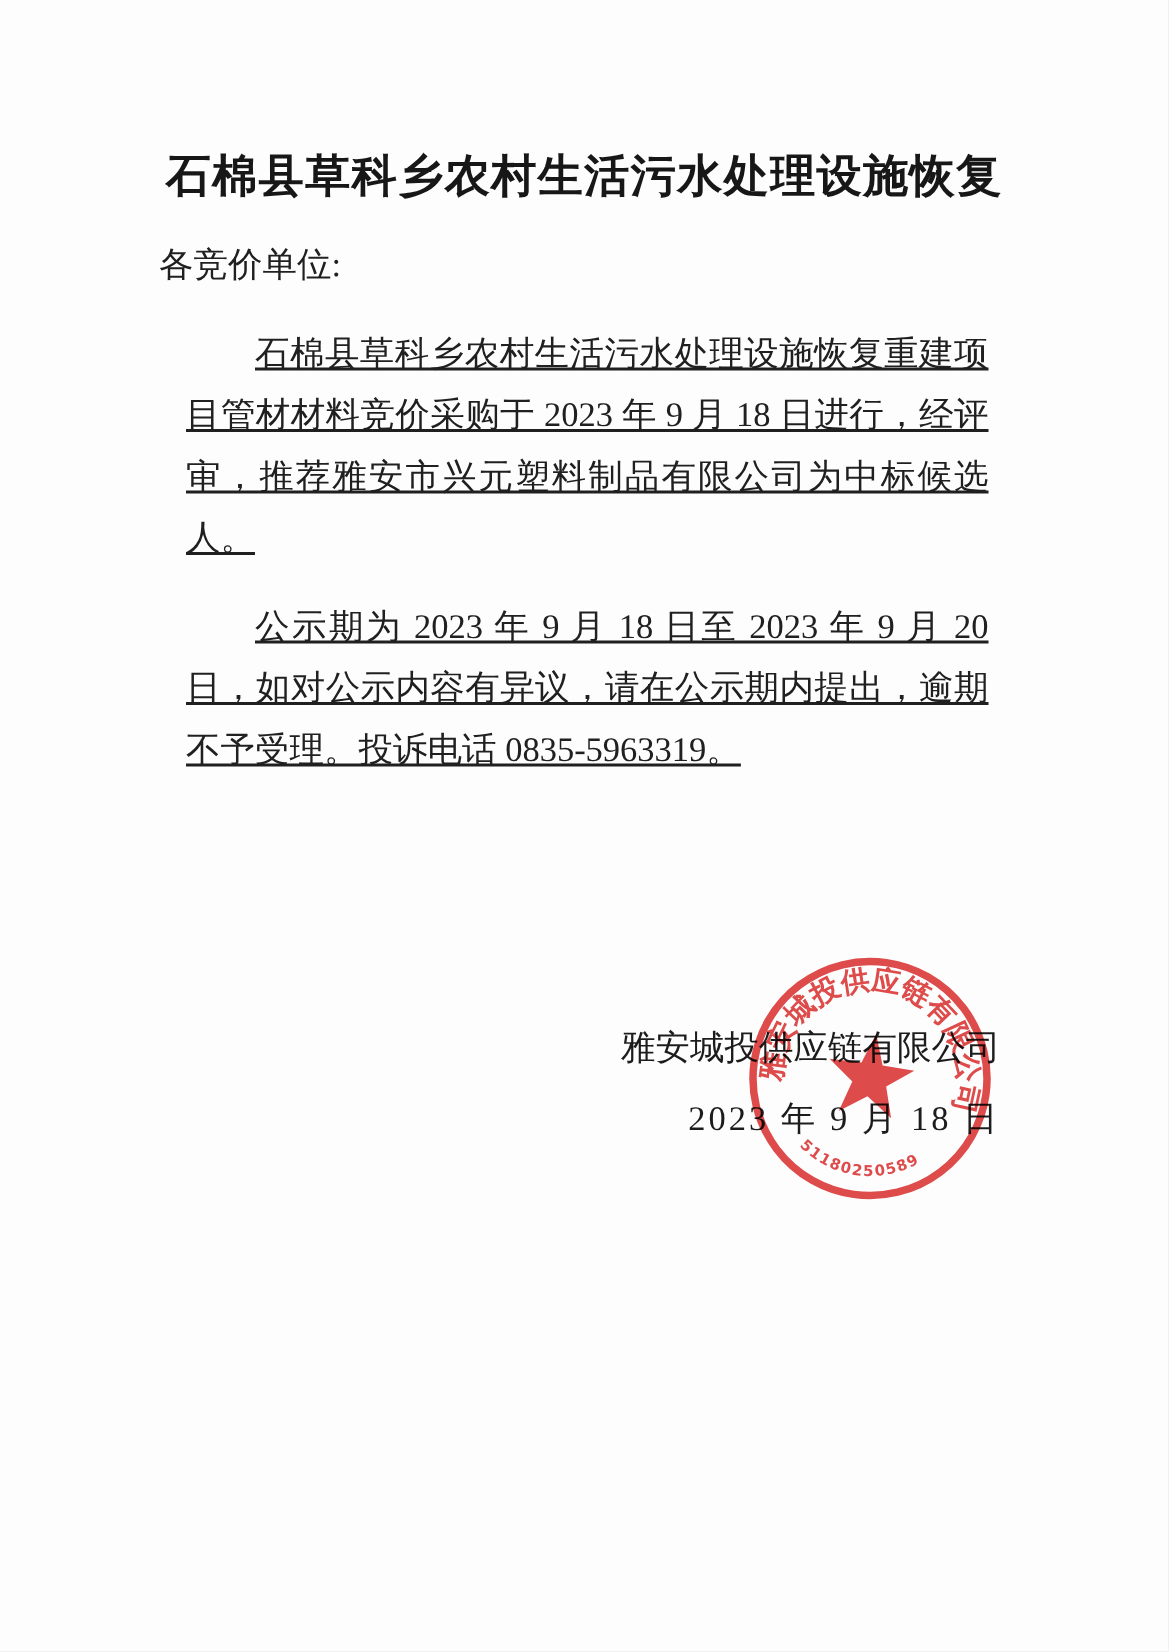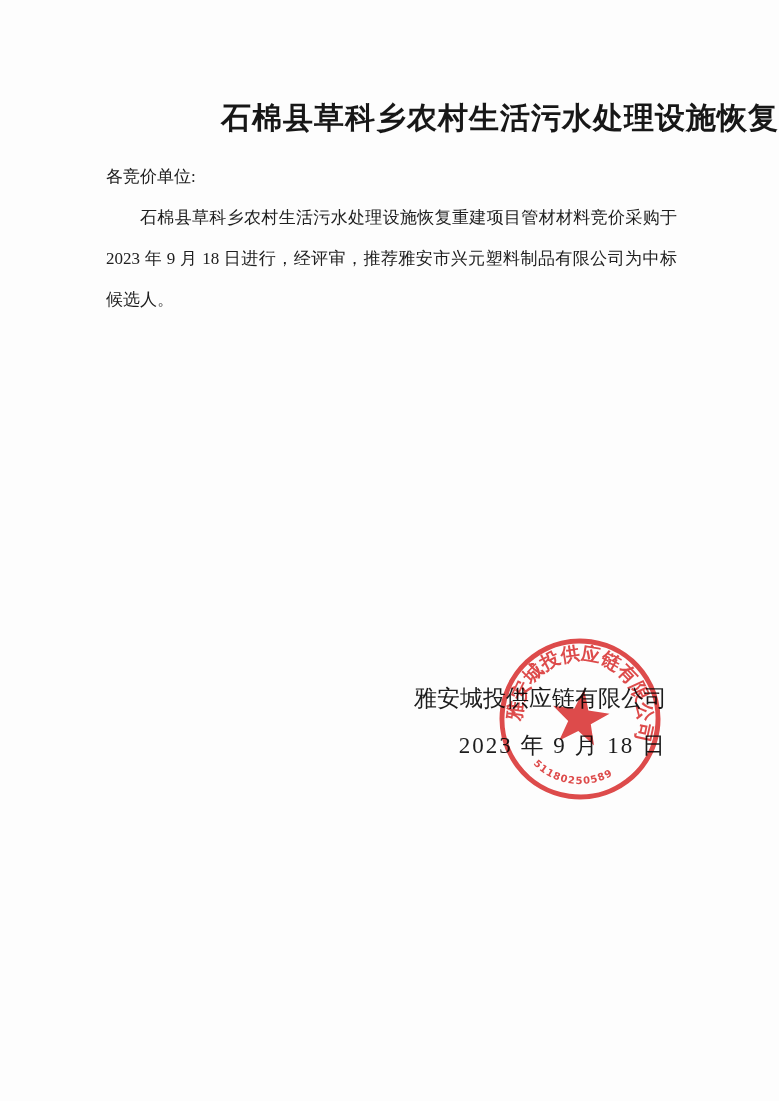--- a/index.html
+++ b/index.html
@@ -7,35 +7,35 @@
     width: 779px; height: 1101px;
     margin: 0 auto;
     background: #fdfdfd;
     position: relative;
     overflow: hidden;
     font-family: "Liberation Serif", "DejaVu Serif", serif;
     color: #202020;
   }
   .doc-title {
     padding-top: 86px;
-    text-align: right;
+    text-align: center;
     font-size: 30px;
     font-weight: bold;
     line-height: 64px;
     letter-spacing: 1px;
     color: #171717;
   }
   .doc-body {
     margin: 6px 102px 0 106px;
-    font-size: 17px;
+    font-size: 23px;
     line-height: 41px;
     text-align: justify;
   }
   .salutation { margin: 0; }
-  .para { margin: 0; text-indent: 2em; }
+  .para { margin: 18px; text-indent: 2em; text-decoration: underline; }
   .signature-block {
     position: absolute;
     top: 684px;
     right: 112px;
     text-align: right;
     font-size: 23px;
     color: #1c1c1c;
   }
   .sig-company { line-height: 30px; }
   .sig-date { margin-top: 17px; line-height: 30px; letter-spacing: 2px; }
@@ -68,20 +68,21 @@
 
 <div class="page">
 
   <div class="doc-title">
     <div>石棉县草科乡农村生活污水处理设施恢复</div>
   </div>
 
   <div class="doc-body">
     <p class="salutation">各竞价单位:</p>
     <p class="para">石棉县草科乡农村生活污水处理设施恢复重建项目管材材料竞价采购于 2023 年 9 月 18 日进行，经评审，推荐雅安市兴元塑料制品有限公司为中标候选人。</p>
+    <p class="para">公示期为 2023 年 9 月 18 日至 2023 年 9 月 20 日，如对公示内容有异议，请在公示期内提出，逾期不予受理。投诉电话 0835-5963319。</p>
   </div>
 
   <div class="signature-block">
     <div class="sig-company">雅安城投供应链有限公司</div>
     <div class="sig-date">2023 年 9 月 18 日</div>
   </div>
 
   <div class="seal">
     <svg viewBox="0 0 168 168" xmlns="http://www.w3.org/2000/svg">
       <defs>

